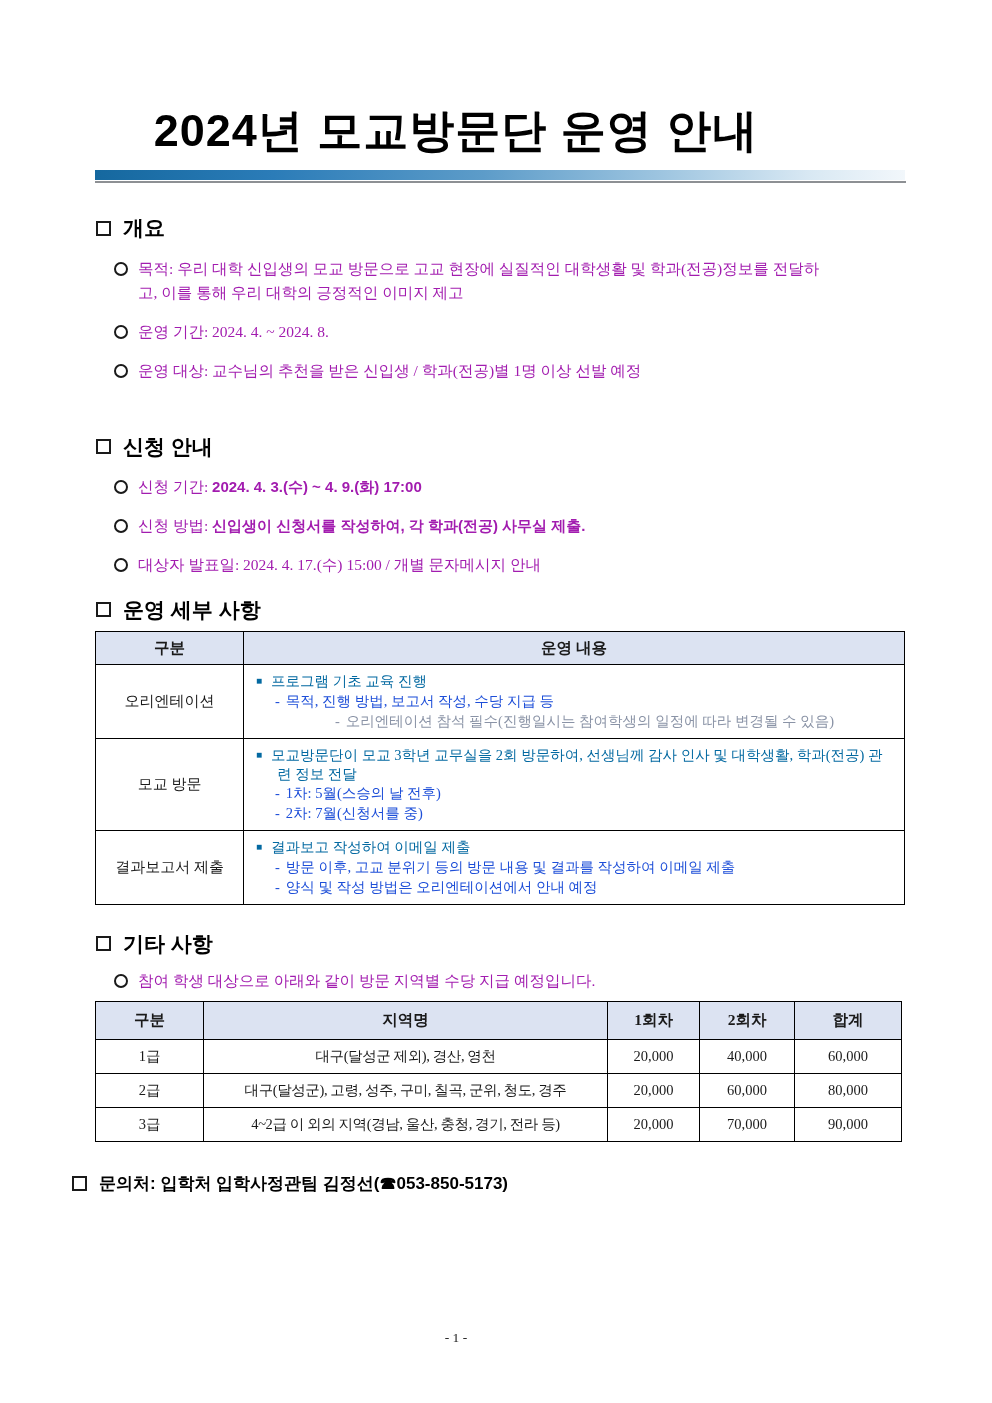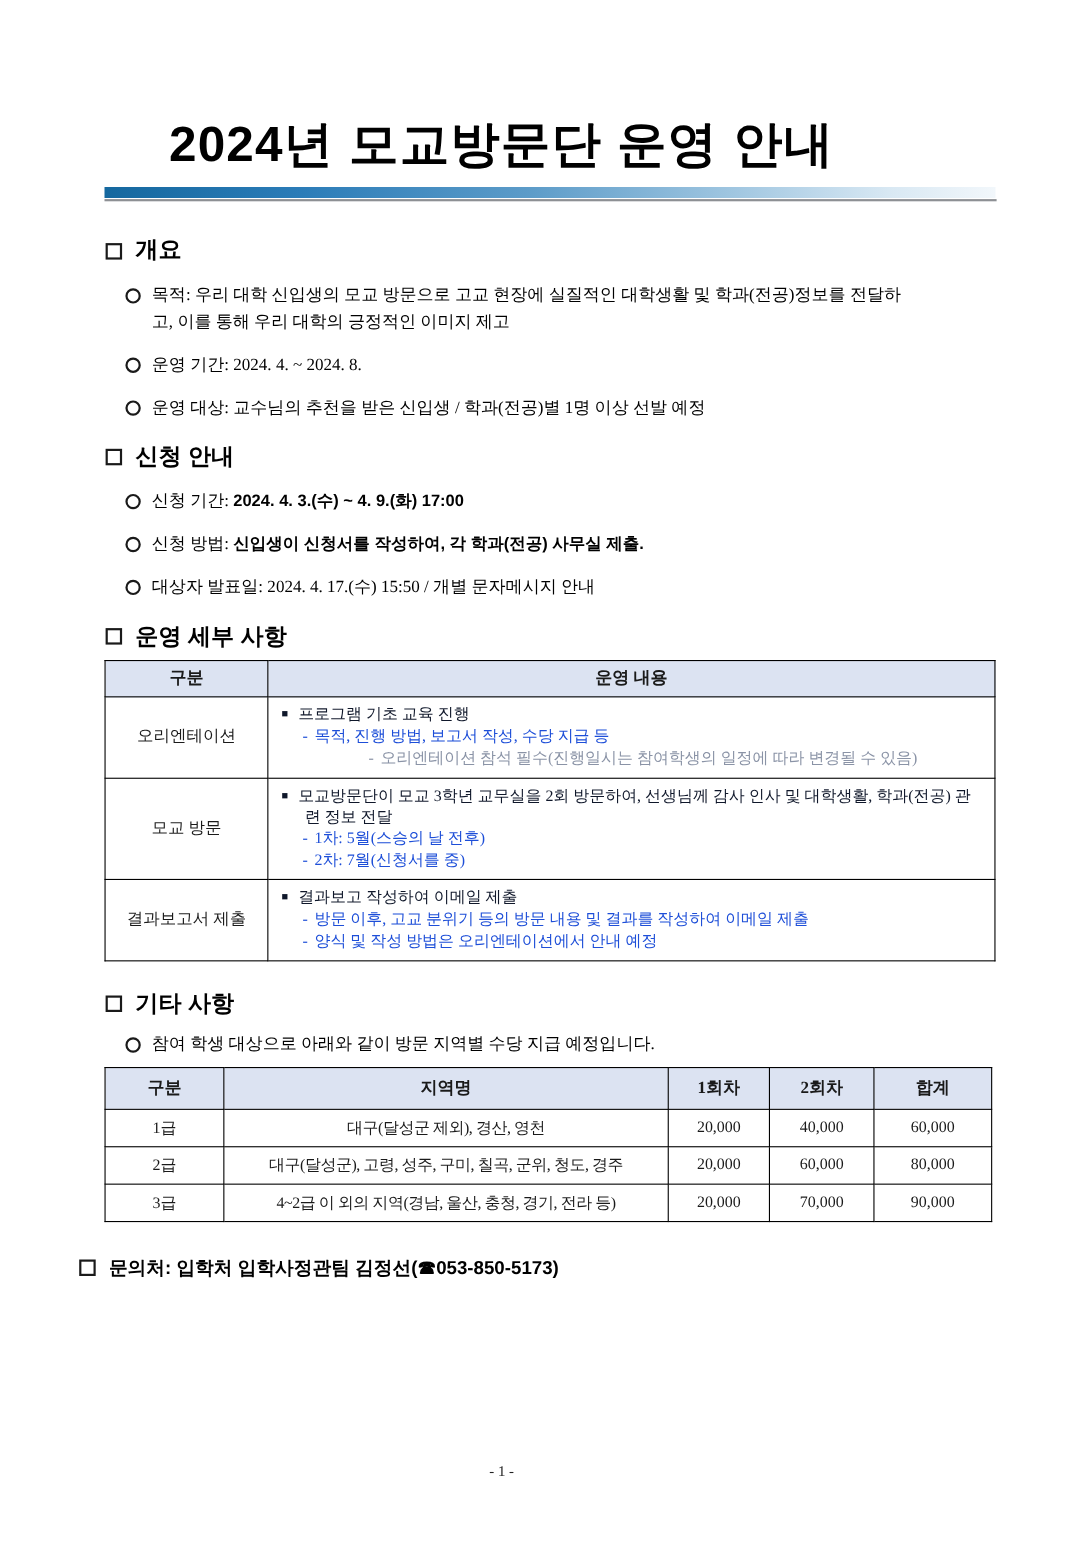--- a/index.html
+++ b/index.html
@@ -21,27 +21,27 @@
 
   
   .content { padding:0 86px 0 96px; }
   .section-heading {
     display:flex; align-items:center; gap:12px;
     font-family:"Liberation Sans", sans-serif; font-weight:bold;
     font-size:21px; color:#000; line-height:1.25;
   }
   .square-bullet { width:11px; height:11px; border:2.4px solid #1a1a1a; flex:none; background:#fff; }
   .mt-overview { margin-top:32px; }
-  .mt-apply    { margin-top:20px; }
+  .mt-apply    { margin-top:51px; }
   .mt-details  { margin-top:20px; }
   .mt-etc      { margin-top:26px; }
 
   .bullet-item {
     display:flex; gap:10px; margin:15px 0 0 18px;
-    font-size:15.5px; line-height:1.55; color:#000000;
+    font-size:15.5px; line-height:1.55; color:#a21caf;
   }
   .circle-bullet {
     width:10px; height:10px; border:2.2px solid #1a1a1a; border-radius:50%;
     flex:none; margin-top:5px; background:#fff;
   }
   .item-text { flex:1; }
   .b { font-family:"Liberation Sans", sans-serif; font-weight:bold; font-size:15px; }
 
   
   table.optable {
@@ -49,21 +49,21 @@
     margin:8px 0 0 95px; width:810px;
     font-size:14.5px; line-height:1.3; color:#1a1a1a;
   }
   .optable th, .optable td { border:1.6px solid #000; }
   .optable th {
     background:#dce3f2; font-weight:bold; font-size:15.5px;
     padding:6px 4px; text-align:center;
   }
   .optable td.cat { width:148px; text-align:center; font-size:15px; padding:4px 2px; }
   .optable td.desc { padding:5px 10px 7px 12px; vertical-align:top; }
-  .main-line { color:#0f172a; padding-left:21px; text-indent:-21px; margin-top:2px; }
+  .main-line { color:#0369a1; padding-left:21px; text-indent:-21px; margin-top:2px; }
   .sq-bullet::before { content:"■"; font-size:10px; margin-right:9px; position:relative; top:-2px; }
   .sub-line { color:#1d4ed8; padding-left:31px; text-indent:-12px; margin-top:1px; }
   .dash-bullet::before { content:"-"; margin-right:6px; }
   .sub-line.lighter { color:#8a93a6;text-align:center; }
 
   
   table.paytable {
     border-collapse:collapse; table-layout:fixed;
     margin:8px 0 0 95px; width:806px; color:#1a1a1a;
   }
@@ -118,21 +118,21 @@
     <div class="bullet-item">
       <span class="circle-bullet"></span>
       <div class="item-text"><span>신청 기간: </span><span class="b">2024. 4. 3.(수) ~ 4. 9.(화) 17:00</span></div>
     </div>
     <div class="bullet-item">
       <span class="circle-bullet"></span>
       <div class="item-text"><span>신청 방법: </span><span class="b">신입생이 신청서를 작성하여, 각 학과(전공) 사무실 제출.</span></div>
     </div>
     <div class="bullet-item">
       <span class="circle-bullet"></span>
-      <div class="item-text"><span>대상자 발표일: 2024. 4. 17.(수) 15:50 / 개별 문자메시지 안내</span><span class="b"></span></div>
+      <div class="item-text"><span>대상자 발표일: 2024. 4. 17.(수) 15:00 / 개별 문자메시지 안내</span><span class="b"></span></div>
     </div>
 
     <div class="section-heading mt-apply mt-details">
       <span class="square-bullet"></span>
       <span>운영 세부 사항</span>
     </div>
   </div>
 
   <table class="optable">
     <colgroup>

